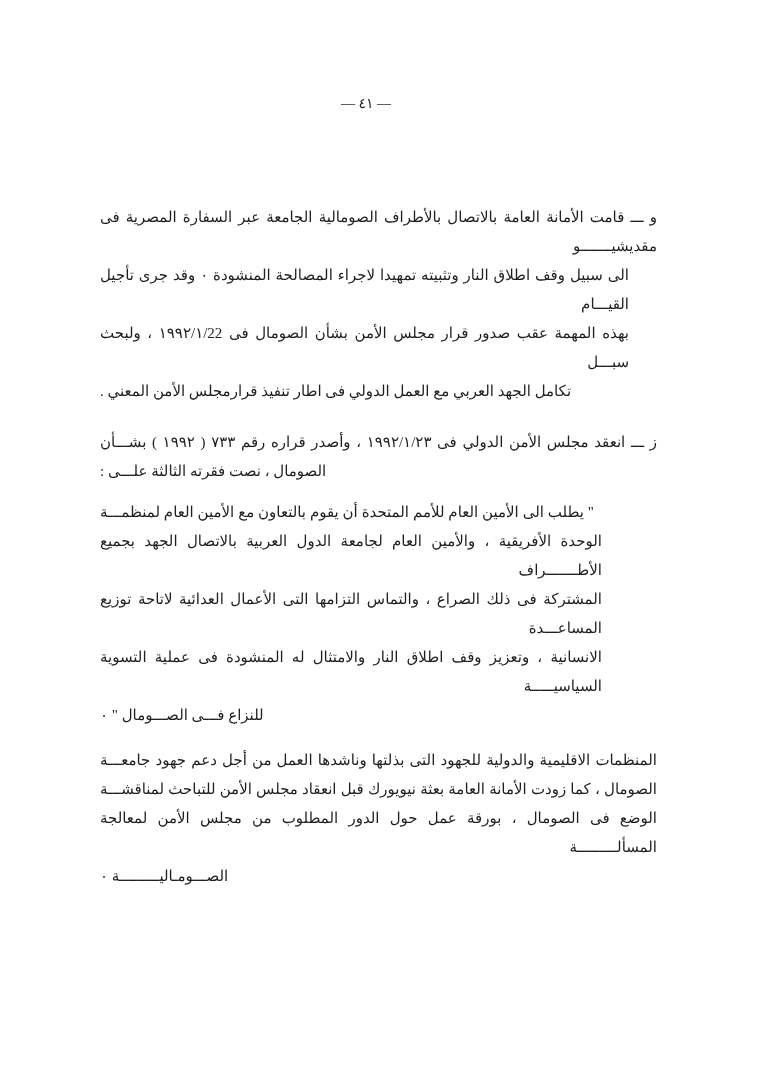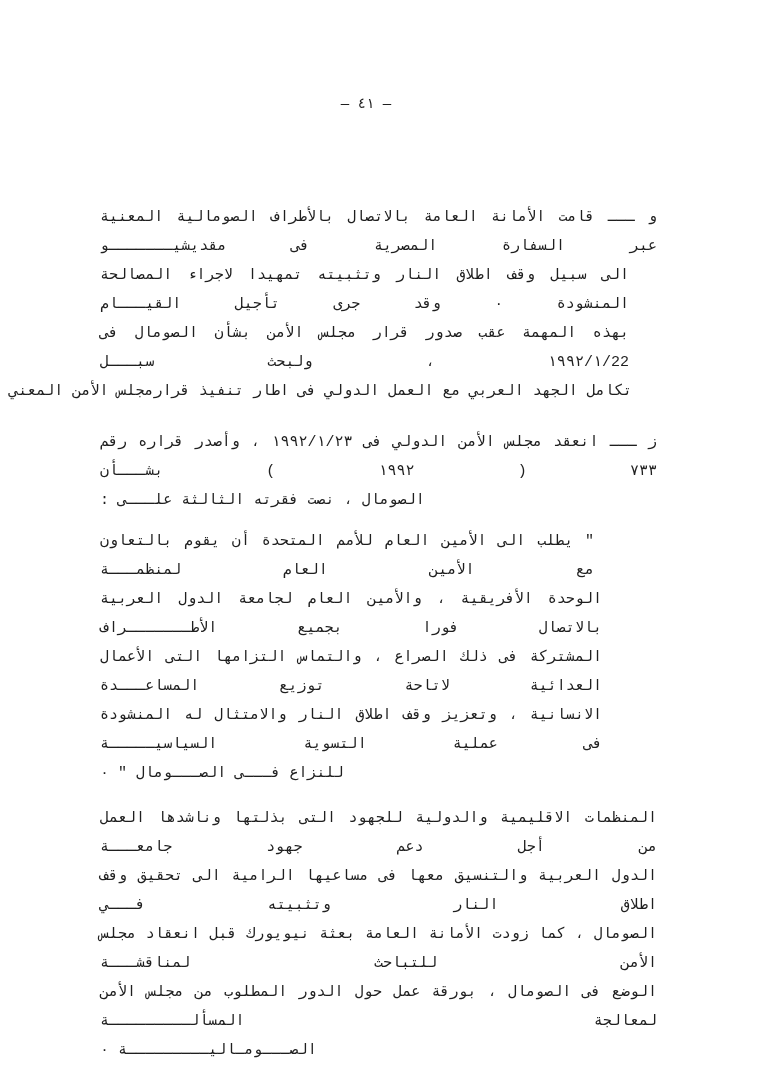--- a/index.html
+++ b/index.html
@@ -3,21 +3,21 @@
 <meta charset="utf-8">
 <style>
   html,body { margin:0; padding:0; }
   body { background:#e8e8e8; }
   .page {
     position:relative;
     width:758px; height:1078px;
     margin:0 auto;
     background:var(--paper,#ffffff);
     color:var(--ink,#1f1f1f);
-    font-family:Liberation Mono, monospace;
+    font-family:Liberation Serif, serif;
     overflow:hidden;
   }
   .pagenum {
     position:absolute;
     top:95px; left:0; right:0;
     padding-right:26px;              
     text-align:center;
     font-size:14px;
     letter-spacing:2px;
     direction:rtl;
@@ -46,37 +46,36 @@
     white-space:nowrap;
   }
 </style>
 </head>
 <body>
 
 <div class="page" style="--paper: #ffffff; --ink: #1f1f1f;">
   <div class="pagenum">— ٤١ —</div>
   <div class="content" id="doc-body">
       <div class="para">
-        <div class="line full">و ـــ قامت الأمانة العامة بالاتصال بالأطراف الصومالية المعنية عبر السفارة المصرية فى مقديشيـــــــو</div>
+        <div class="line full">و ـــ قامت الأمانة العامة بالاتصال بالأطراف الصومالية الجامعة عبر السفارة المصرية فى مقديشيـــــــو</div>
         <div class="line full" style="margin-right: 28px;">الى سبيل وقف اطلاق النار وتثبيته تمهيدا لاجراء المصالحة المنشودة ٠ وقد جرى تأجيل القيـــام</div>
         <div class="line full" style="margin-right: 28px;">بهذه المهمة عقب صدور قرار مجلس الأمن بشأن الصومال فى ١٩٩٢/١/22 ، ولبحث سبـــل</div>
         <div class="line short" style="margin-right: 25px;">تكامل الجهد العربي مع العمل الدولي فى اطار تنفيذ قرارمجلس الأمن المعني .</div>
       </div>
       <div class="para" style="margin-top: 22px;">
         <div class="line full">ز ـــ انعقد مجلس الأمن الدولي فى ١٩٩٢/١/٢٣ ، وأصدر قراره رقم ٧٣٣ ( ١٩٩٢ ) بشـــأن</div>
         <div class="line short" style="margin-right: 38px;">الصومال ، نصت فقرته الثالثة علـــى :</div>
       </div>
       <div class="para" style="margin-top: 12px; margin-right: 55px;">
         <div class="line full" style="margin-right: 8px;">" يطلب الى الأمين العام للأمم المتحدة أن يقوم بالتعاون مع الأمين العام لمنظمـــة</div>
-        <div class="line full">الوحدة الأفريقية ، والأمين العام لجامعة الدول العربية بالاتصال فورا بجميع الأطـــــــراف</div>
+        <div class="line full">الوحدة الأفريقية ، والأمين العام لجامعة الدول العربية بالاتصال الجهد بجميع الأطـــــــراف</div>
         <div class="line full">المشتركة فى ذلك الصراع ، والتماس التزامها التى الأعمال العدائية لاتاحة توزيع المساعـــدة</div>
         <div class="line full">الانسانية ، وتعزيز وقف اطلاق النار والامتثال له المنشودة فى عملية التسوية السياسيـــــة</div>
         <div class="line short">للنزاع فـــى الصـــومال " ٠</div>
       </div>
       <div class="para" style="margin-top: 16px;">
         <div class="line full">المنظمات الاقليمية والدولية للجهود التى بذلتها وناشدها العمل من أجل دعم جهود جامعـــة</div>
-        <div class="line full">الدول العربية والتنسيق معها فى مساعيها الرامية الى تحقيق وقف اطلاق النار وتثبيته فـــي</div>
         <div class="line full">الصومال ، كما زودت الأمانة العامة بعثة نيويورك قبل انعقاد مجلس الأمن للتباحث لمناقشـــة</div>
         <div class="line full">الوضع فى الصومال ، بورقة عمل حول الدور المطلوب من مجلس الأمن لمعالجة المسألـــــــــة</div>
         <div class="line short" style="margin-right: 305px;">الصـــومـاليـــــــــة ٠</div>
       </div>
     </div>
 </div>
 
 </body></html>

